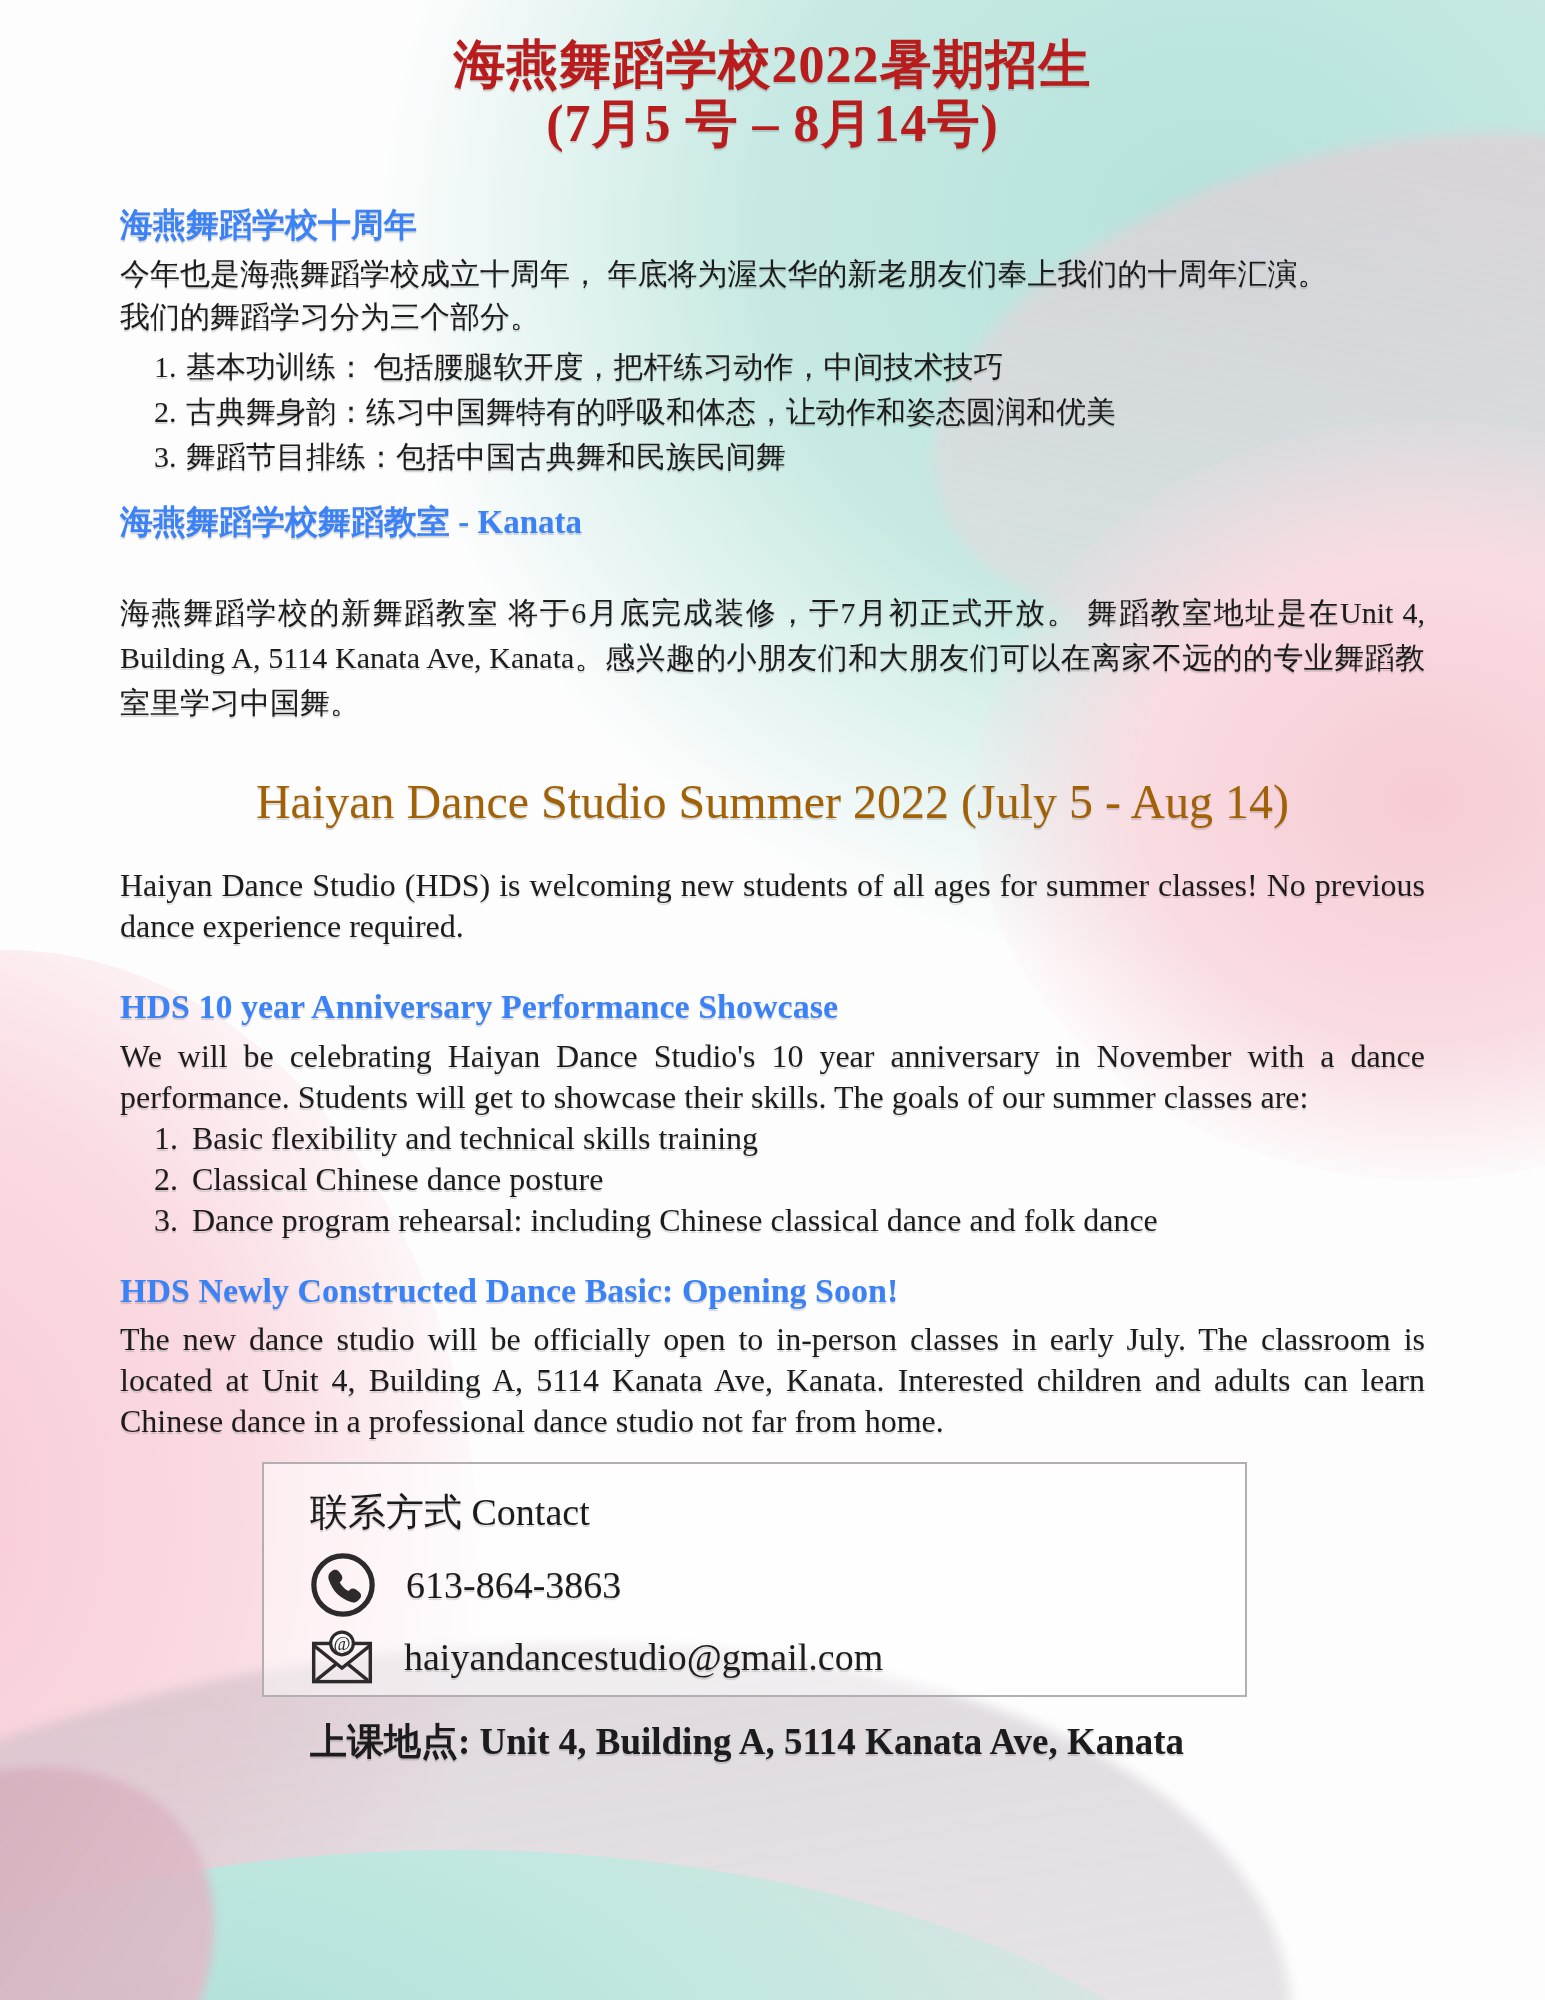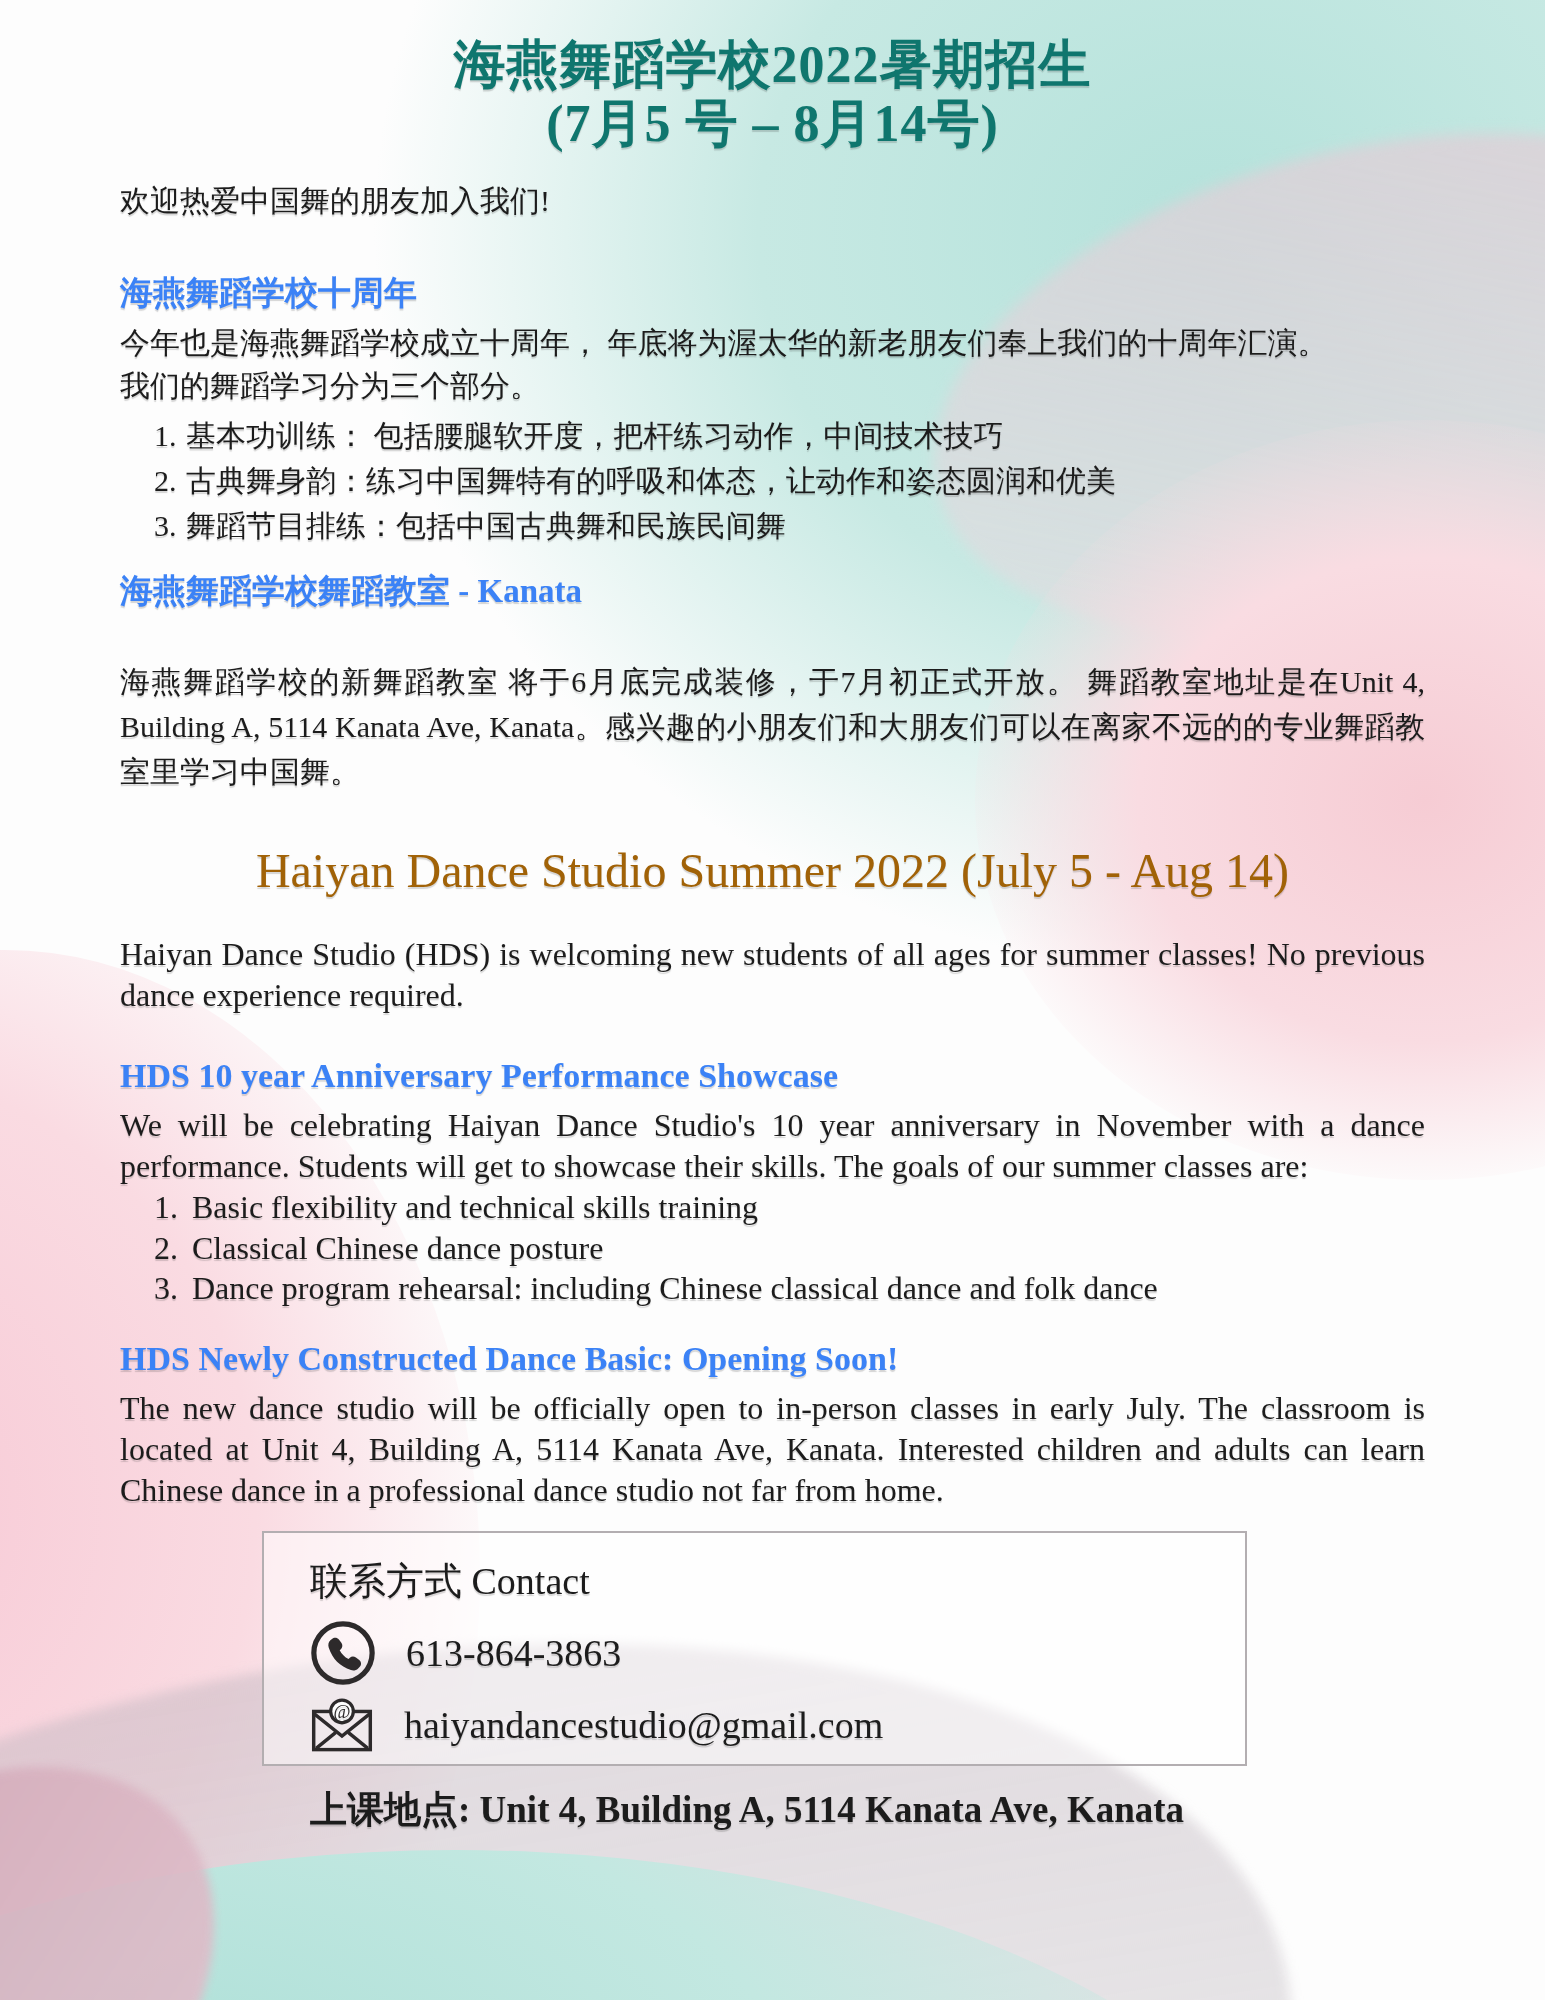--- a/index.html
+++ b/index.html
@@ -44,21 +44,21 @@
     top:1980px; left:-260px; width:640px; height:420px; border-radius:50%;
     transform:rotate(-38deg) translateY(-210px);
     background:linear-gradient(160deg, #cfa4b4, #e2c1cd);
     filter:blur(5px); opacity:.9;
   }
 
   
   .content { position:relative; z-index:2; padding:36px 120px 0 120px;
              text-shadow:0 2px 1px rgba(50,50,50,0.20); }
 
-  .zh-title { margin:0; text-align:center; color:#0f766e; font-weight:bold;
+  .zh-title { margin:0; text-align:center; color:#b91c1c; font-weight:bold;
               font-size:52px; line-height:1.13; letter-spacing:1px; }
   .zh-title span { display:block; }
 
   .welcome { margin:26px 0 0; font-size:30px; line-height:1.43; }
 
   .h-pink { color:#3b82f6; font-weight:bold; margin:0; }
   .zh-h   { font-size:33px; line-height:1.2; margin-top:52px; }
   .zh-h.second { margin-top:24px; }
 
   .zh-lines { margin:8px 0 0; font-size:30px; line-height:1.43;
@@ -108,21 +108,20 @@
   <div class="deco deco-mint-bottom"></div>
   <div class="deco deco-rose-corner"></div>
 
   <div class="content">
 
     <h1 class="zh-title">
       <span>海燕舞蹈学校2022暑期招生</span>
       <span>(7月5 号 – 8月14号)</span>
     </h1>
 
-    <p class="welcome">欢迎热爱中国舞的朋友加入我们!</p>
 
     <h2 class="h-pink zh-h">海燕舞蹈学校十周年</h2>
     <div class="zh-lines">今年也是海燕舞蹈学校成立十周年， 年底将为渥太华的新老朋友们奉上我们的十周年汇演。
 我们的舞蹈学习分为三个部分。</div>
     <ol class="zh-list">
       <li>基本功训练： 包括腰腿软开度，把杆练习动作，中间技术技巧</li>
       <li>古典舞身韵：练习中国舞特有的呼吸和体态，让动作和姿态圆润和优美</li>
       <li>舞蹈节目排练：包括中国古典舞和民族民间舞</li>
     </ol>
 

